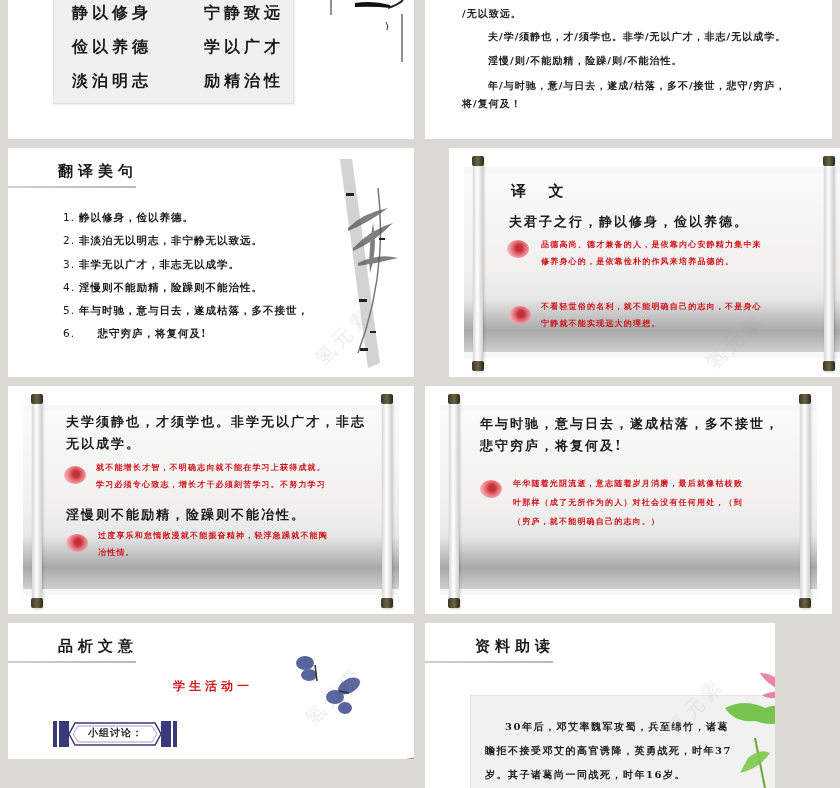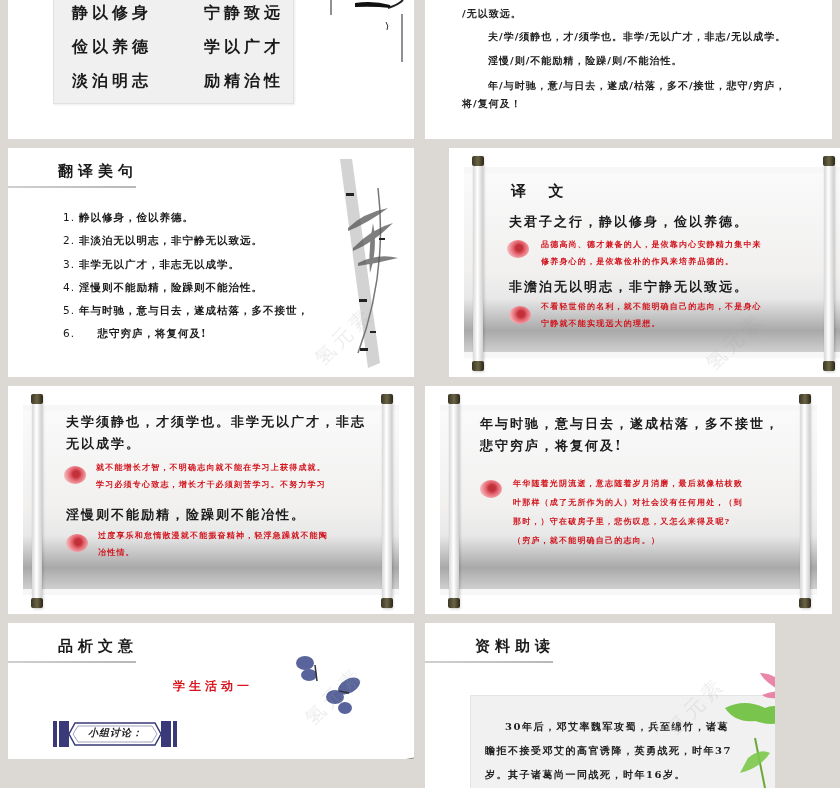--- a/index.html
+++ b/index.html
@@ -100,21 +100,21 @@
   
   .activity {
     position: absolute; left: 165px; top: 55px; font-size: 12px; font-weight: bold;
     color: #d9141c; letter-spacing: 4px;
   }
   .tag-frame {
     position: absolute; left: 45px; top: 98px; width: 124px; height: 26px;
   }
   .tag-label {
     position: absolute; left: 35px; top: 5px; font-size: 10px; font-weight: bold;
-    color: #222; letter-spacing: 1px; font-style: italic;
+    color: #222; letter-spacing: 1px;
   }
   .question {
     position: absolute; left: 110px; top: 139px; font-size: 9.5px; font-weight: bold;
     color: #222; letter-spacing: 1px;
   }
 
   
   .ref-box {
     position: absolute; left: 45px; top: 72px; width: 320px; height: 100px;
     background: #f1f1f1; border: 1px solid #e4e4e4;
@@ -189,21 +189,20 @@
   <div class="scroll-paper"></div>
   <div class="rod l"></div>
   <div class="rod r"></div>
   <span class="sc-black" style="left:62px;top:32px;font-size:15px;letter-spacing:4px;white-space:pre">译  文</span>
   <span class="sc-black" style="left:60px;top:63px">夫君子之行，静以修身，俭以养德。</span>
   <span class="flower" style="left:58px;top:92px"></span>
   <div class="sc-red" style="left:92px;top:88px">
     <div>品德高尚、德才兼备的人，是依靠内心安静精力集中来</div>
       <div>修养身心的，是依靠俭朴的作风来培养品德的。</div>
   </div>
-  <span class="sc-black" style="left:60px;top:128px">非澹泊无以明志，非宁静无以致远。</span>
   <span class="flower" style="left:60px;top:158px"></span>
   <div class="sc-red" style="left:92px;top:150px">
     <div>不看轻世俗的名利，就不能明确自己的志向，不是身心</div>
       <div>宁静就不能实现远大的理想。</div>
   </div>
   <span class="wm" style="left:250px;top:180px">氢元素</span>
 </div>
 
 <div class="slide s5">
   <div class="scroll-paper"></div>
@@ -231,21 +230,20 @@
   <div class="rod l"></div>
   <div class="rod r"></div>
   <div class="sc-black" style="left:55px;top:27px">
     <div>年与时驰，意与日去，遂成枯落，多不接世，</div>
       <div>悲守穷庐，将复何及!</div>
   </div>
   <span class="flower" style="left:55px;top:94px"></span>
   <div class="sc-red" style="left:88px;top:88px;line-height:19px">
     <div>年华随着光阴流逝，意志随着岁月消磨，最后就像枯枝败</div>
       <div>叶那样（成了无所作为的人）对社会没有任何用处，（到</div>
-    <div>那时，）守在破房子里，悲伤叹息，又怎么来得及呢?</div>
       <div>（穷庐，就不能明确自己的志向。）</div>
   </div>
 </div>
 
 <div class="slide s7">
   <span class="sec-title">品析文意</span>
   <div class="sec-line"></div>
   <span class="activity">学生活动一</span>
   <svg class="tag-frame" viewBox="0 0 124 26">
     <rect x="0" y="0" width="4" height="26" fill="#3a3a7a"></rect>

